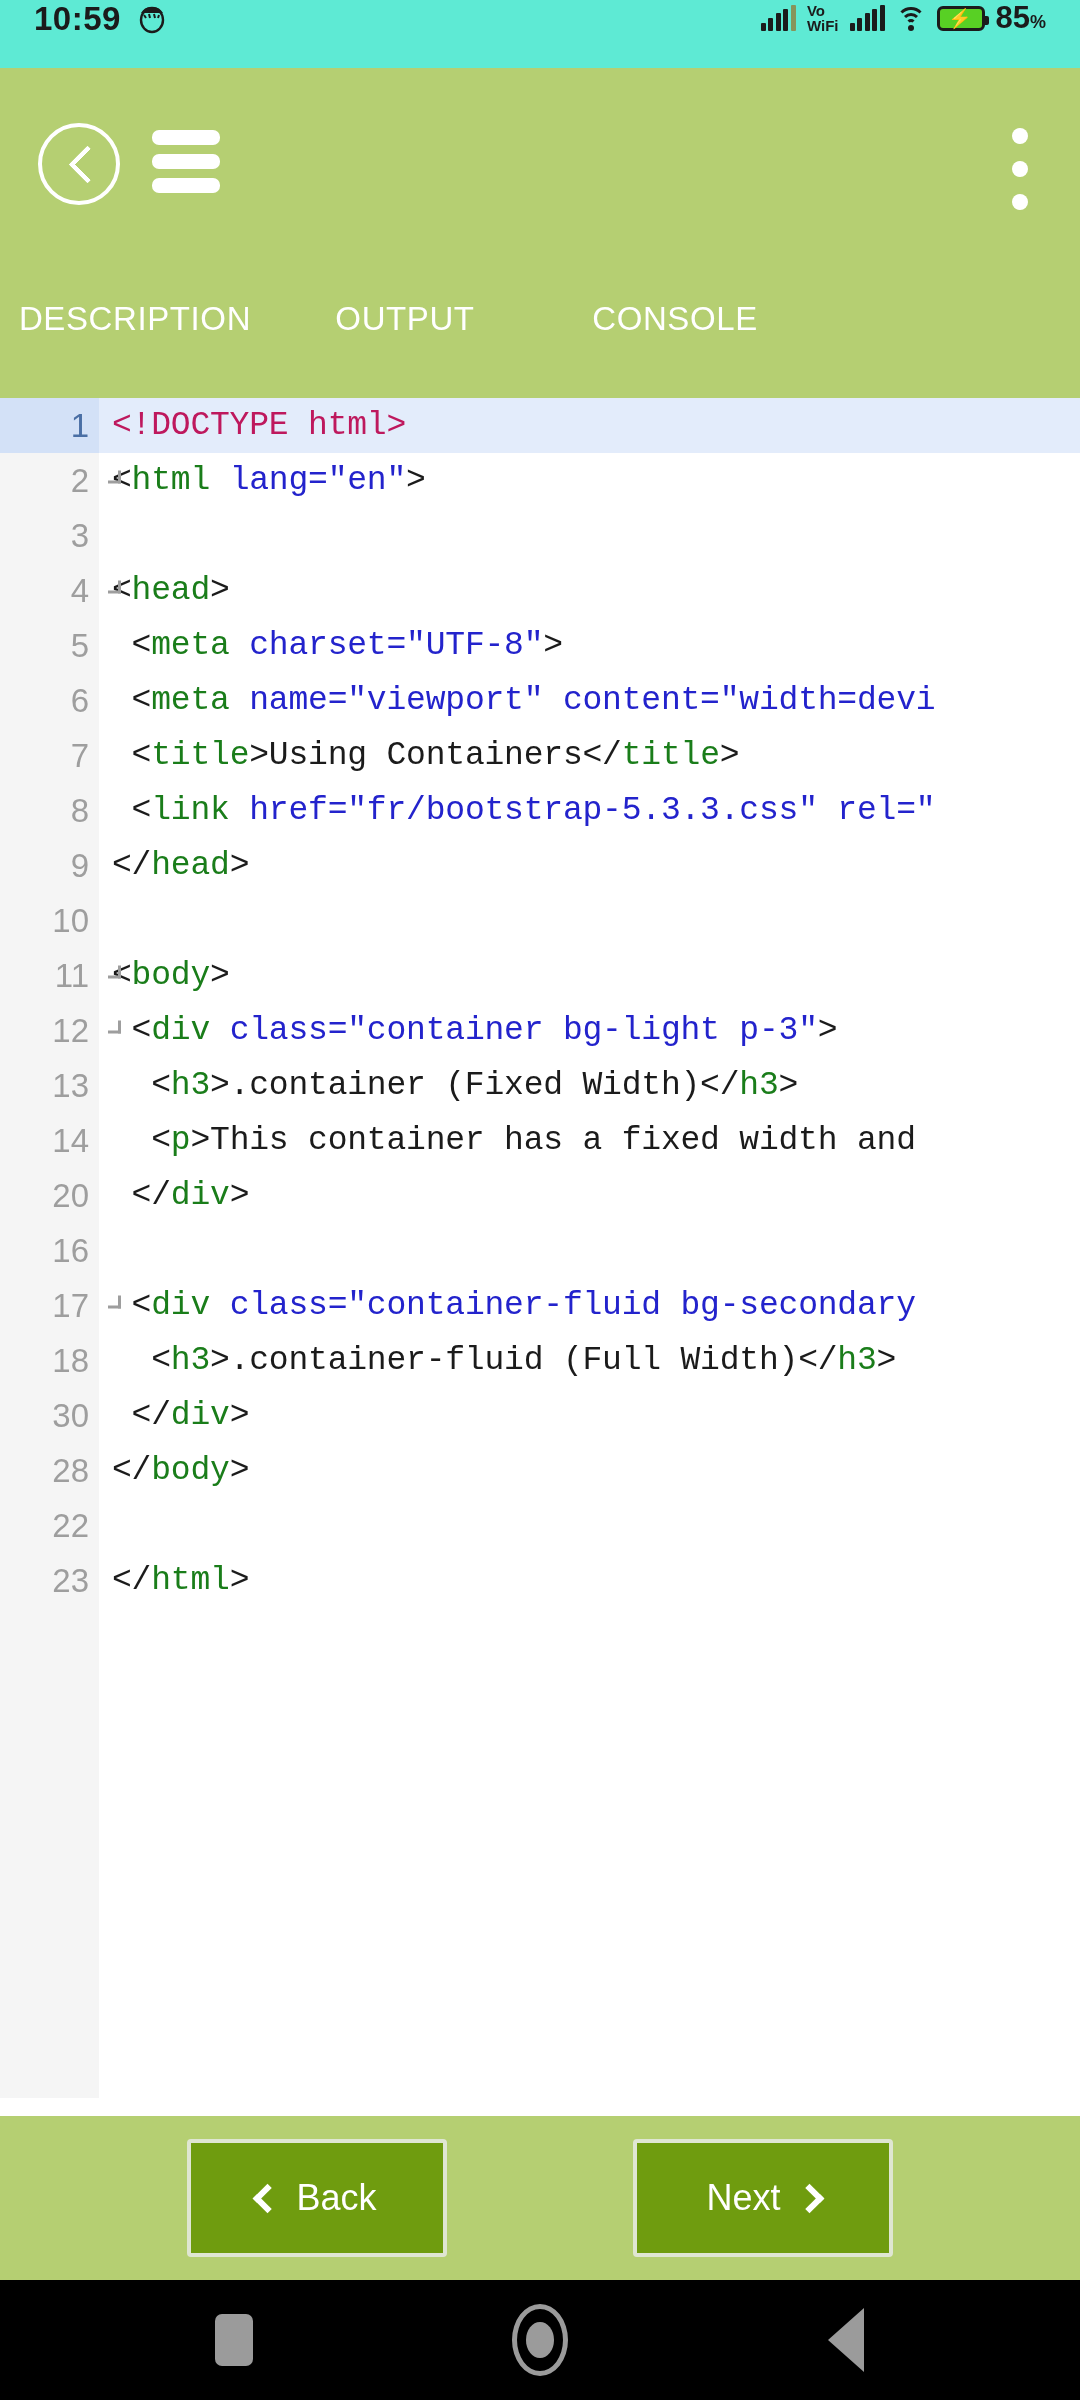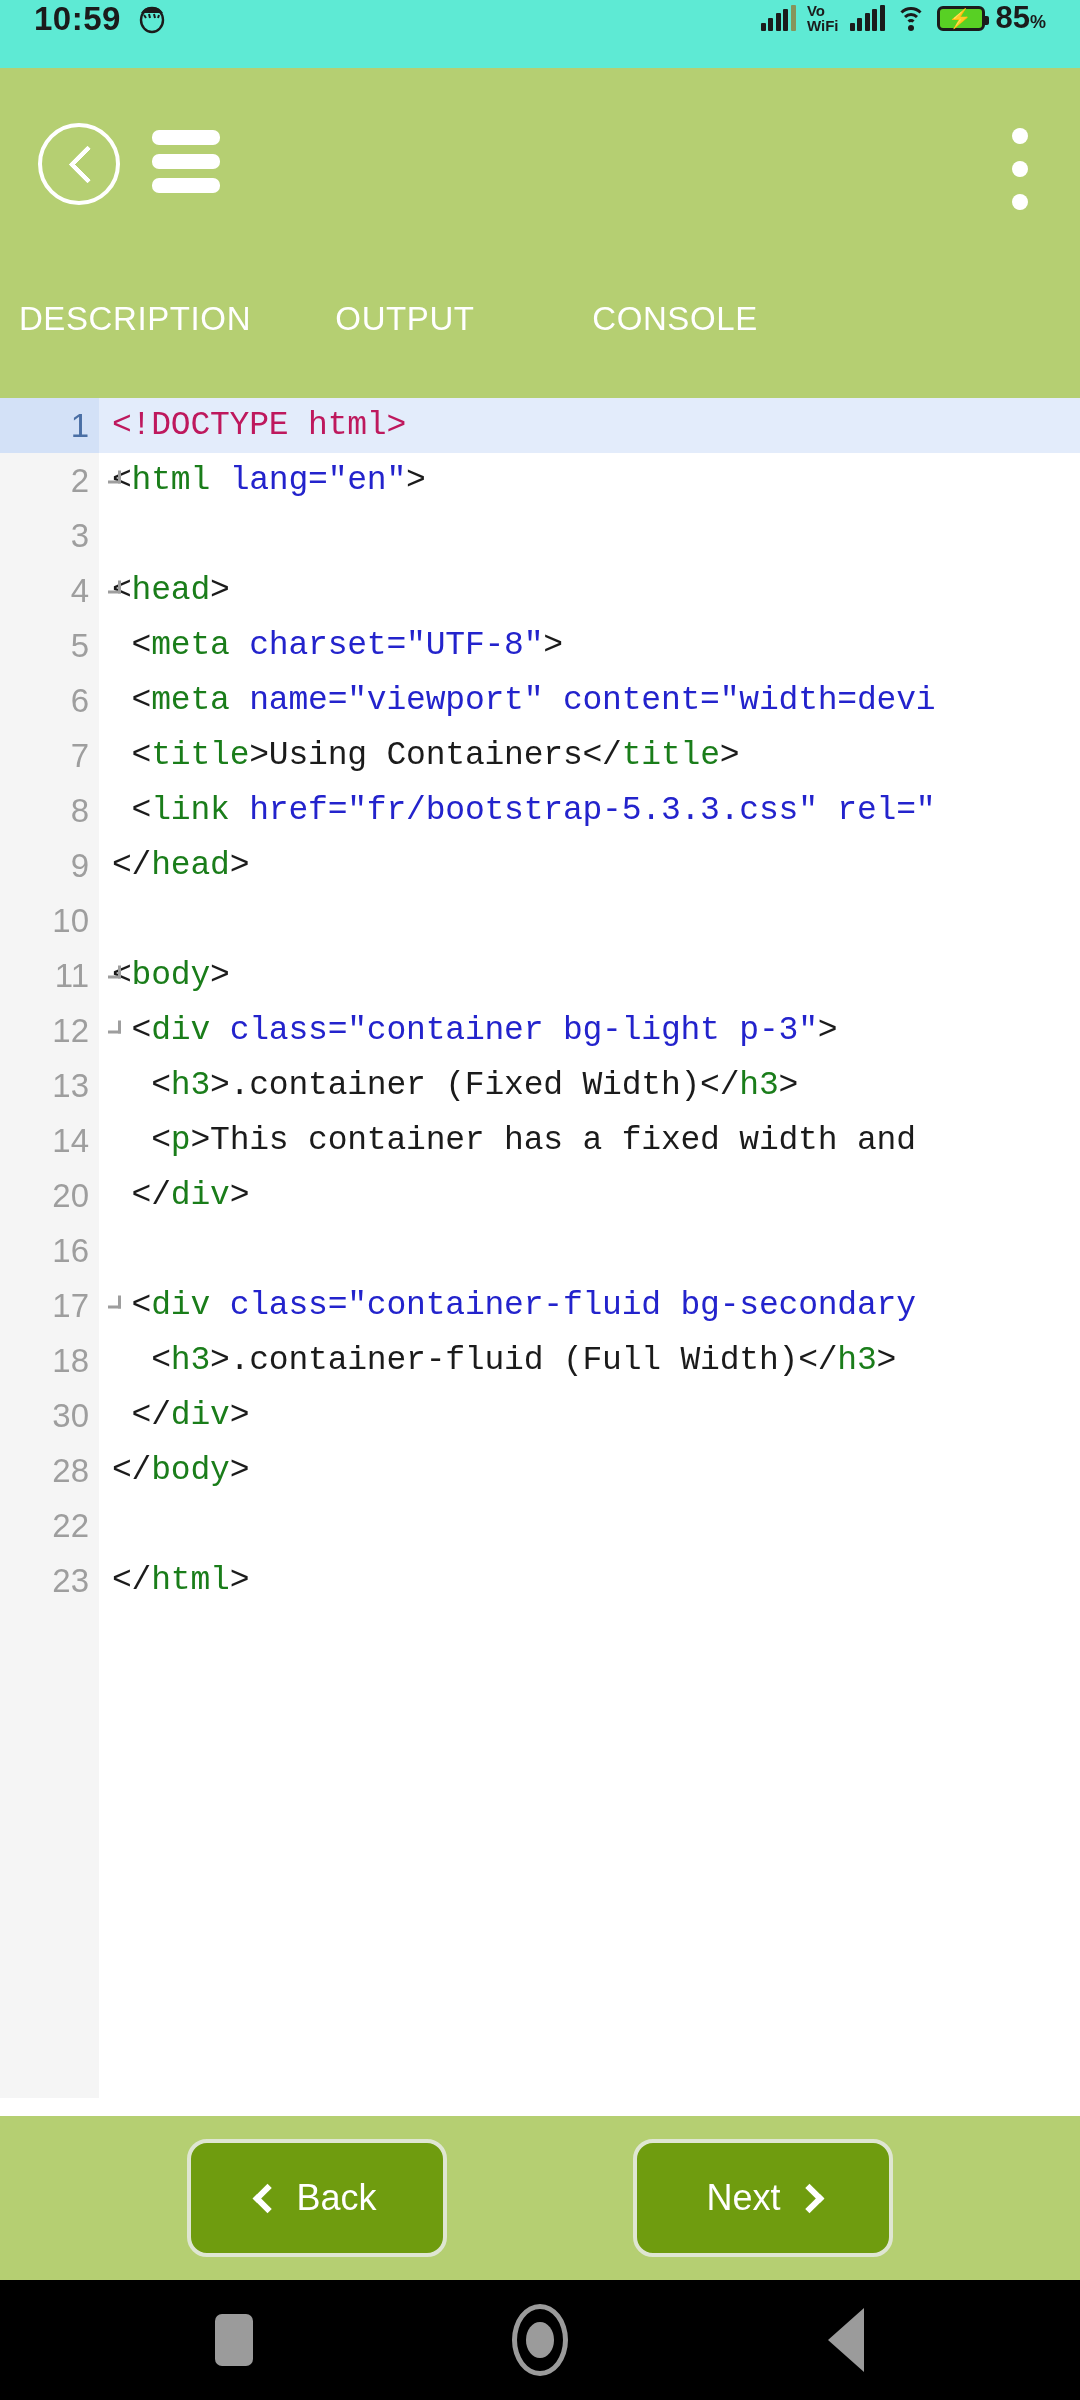--- a/index.html
+++ b/index.html
@@ -128,21 +128,21 @@
   .d  { color:#be185d; }      
   .p  { color:#1b1b1b; }      
 
   
   .bottombar {
     position:absolute; left:0; top:2116px; width:1080px; height:164px;
     background:#b5cf72; display:flex; align-items:center; justify-content:center;
   }
   .navbtn {
     width:260px; height:118px; background:#6f9c0f;
-    border:4px solid #dfe6d2; border-radius:20px;
+    border:4px solid #dfe6d2; border-radius:4px;
     display:flex; align-items:center; justify-content:center; gap:18px;
     color:#ffffff; font-size:36px;
   }
   .navbtn .chev { width:21px; height:21px; border-top:6px solid #fff;
                   border-right:6px solid #fff; }
   .navbtn .chev.left  { transform:rotate(-135deg); }
   .navbtn .chev.right { transform:rotate(45deg); }
   .btn-gap { width:186px; }
 
   

